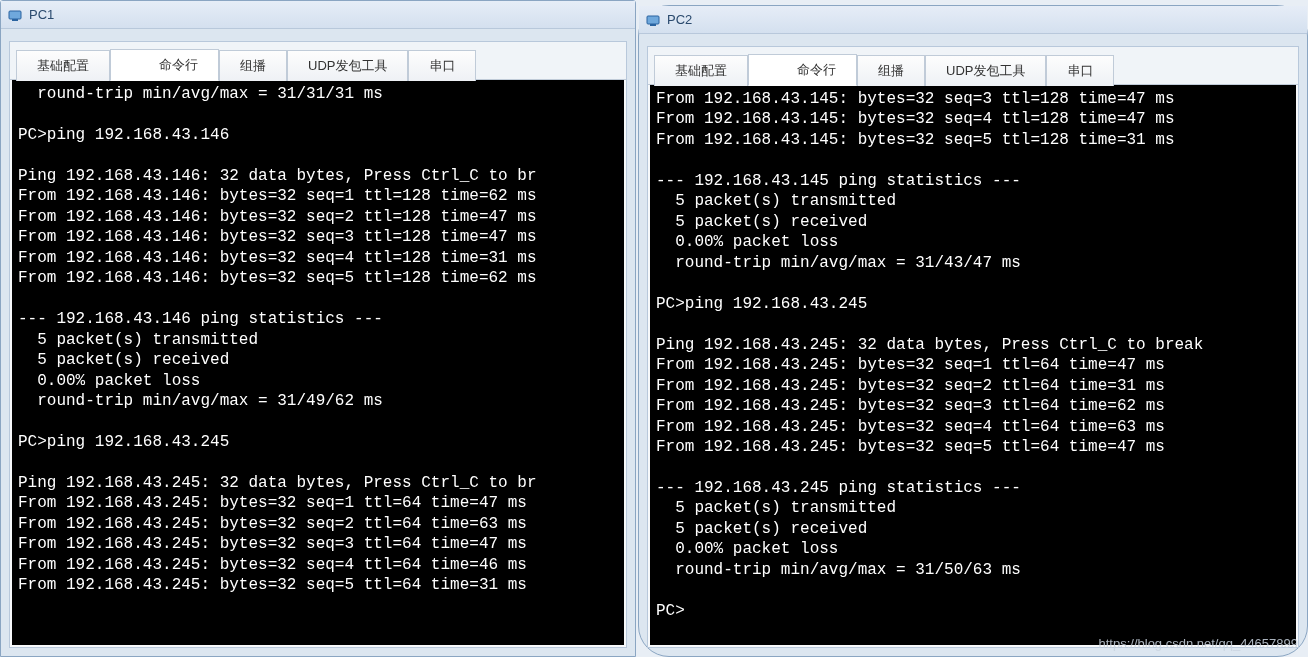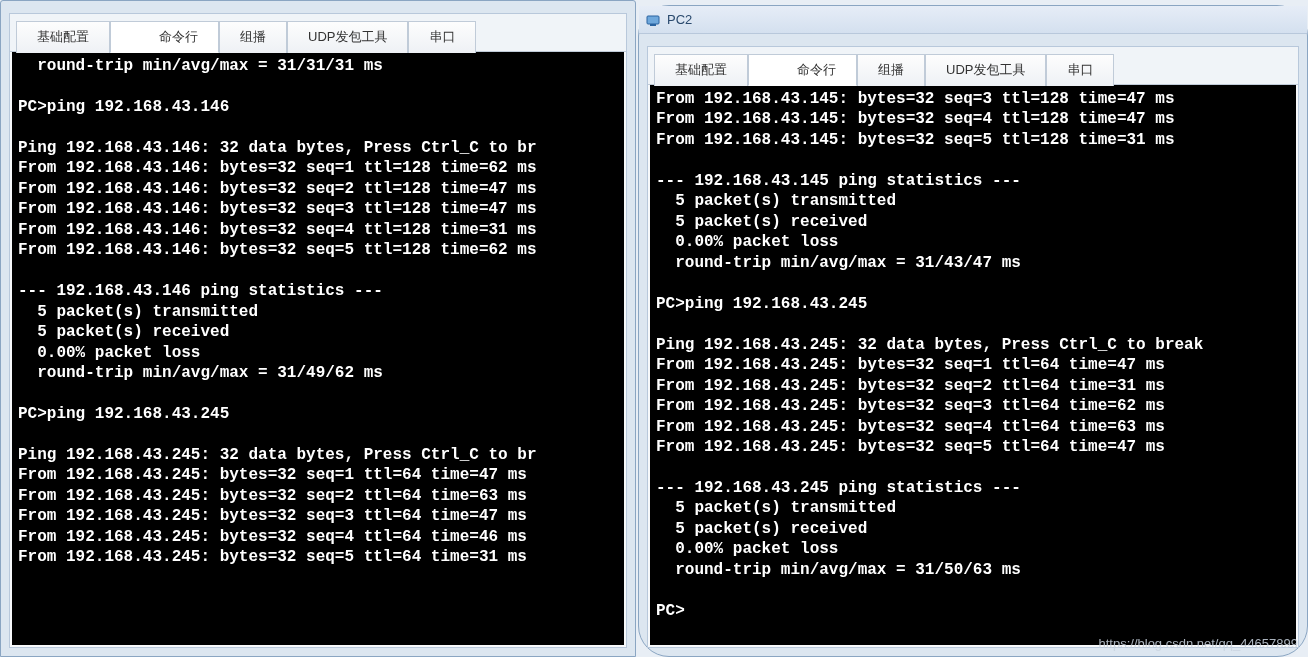--- a/index.html
+++ b/index.html
@@ -49,20 +49,21 @@
     display: flex;
     flex-direction: column;
     overflow: hidden;
   }
 
   .tabs {
     display: flex;
     padding: 6px 6px 0 6px;
     gap: 0;
     background: #f0f4f8;
+    align-items: center;
   }
   .tab {
     padding: 6px 20px;
     font-size: 13px;
     color: #333;
     background: linear-gradient(#fdfdfd, #eef1f5);
     border: 1px solid #c0cbd8;
     border-bottom: none;
     cursor: pointer;
     position: relative;
@@ -83,37 +84,45 @@
     flex: 1;
     background: #000;
     color: #fff;
     font-family: "Consolas", "Courier New", monospace;
     font-size: 16px;
     line-height: 1.28;
     padding: 4px 6px 2px 6px;
     white-space: pre;
     overflow: hidden;
     margin: 0 2px 2px 2px;
-    font-weight: bold;
   }
 
   .watermark {
     position: absolute;
     right: 10px;
     bottom: 6px;
     font-size: 13px;
     color: rgba(200,210,222,0.85);
     font-family: Liberation Sans, sans-serif;
     pointer-events: none;
   }
 </style>
 </head>
 <body>
 
 <div class="window pc1">
+  <div class="titlebar">
+    <span class="icon">
+      <svg viewBox="0 0 16 16">
+          <rect x="2" y="4" width="12" height="8" rx="1" fill="#6fa8dc" stroke="#2a63a0"></rect>
+          <rect x="5" y="12" width="6" height="2" fill="#2a63a0"></rect>
+        </svg>
+    </span>
+    <span class="title">PC1</span>
+  </div>
   <div class="inner">
     <div class="tabs">
       <div class="tab">基础配置</div>
       <div class="tab active">命令行</div>
       <div class="tab">组播</div>
       <div class="tab">UDP发包工具</div>
       <div class="tab">串口</div>
     </div>
     <div class="tabs-underline"></div>
     <div class="terminal" id="term-pc1">  round-trip min/avg/max = 31/31/31 ms

